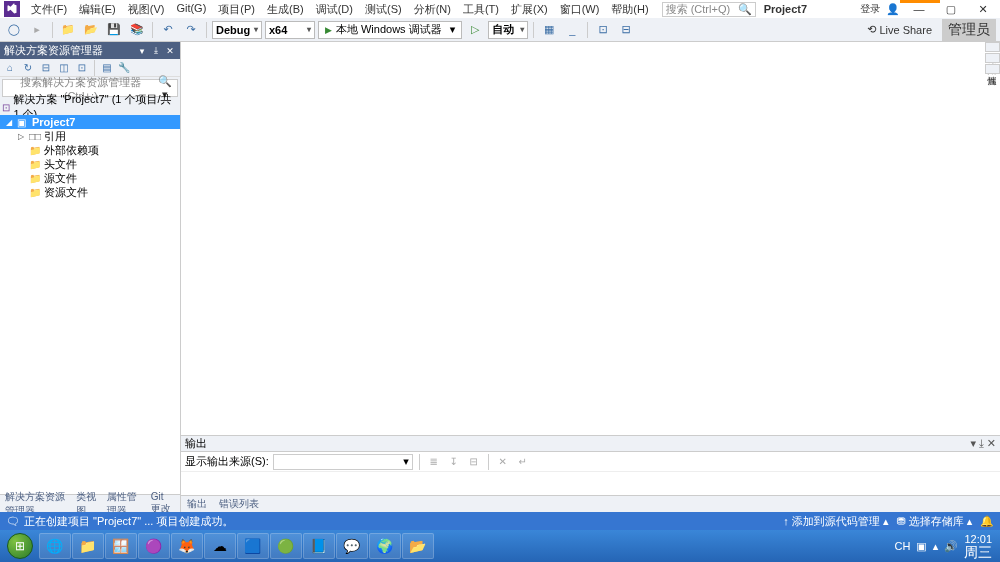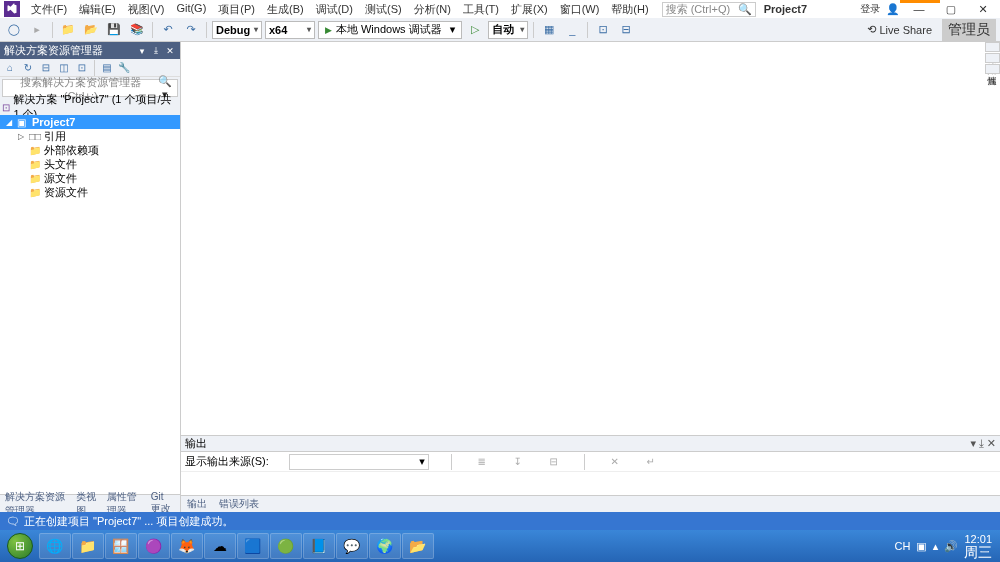--- a/index.html
+++ b/index.html
@@ -52,21 +52,21 @@
 .ref-icon { color: #666; }
 
 .sidebar-tabs { height: 18px; border-top: 1px solid #ccc; display: flex; background: #eef1f6; align-items: center; }
 .sidebar-tab { padding: 2px 5px; font-size: 10px; color: #4d6082; }
 
 .editor-area { flex: 1; display: flex; flex-direction: column; position: relative; }
 .editor-empty { flex: 1; background: #fff; }
 .output-panel { height: 60px; border-top: 1px solid #ccc; display: flex; flex-direction: column; background: #fff; }
 .output-header { height: 16px; background: #eef1f6; border-bottom: 1px solid #ccc; display: flex; align-items: center; padding: 0 4px; font-size: 10px; }
 .output-header .ohdr-right { margin-left: auto; display: flex; gap: 3px; }
-.output-toolbar { height: 20px; display: flex; align-items: center; padding: 0 4px; gap: 20px; font-size: 10px; background: #fff; border-bottom: 1px solid #eee; }
+.output-toolbar { height: 20px; display: flex; align-items: center; padding: 0 4px; gap: 4px; font-size: 10px; background: #fff; border-bottom: 1px solid #eee; }
 .output-toolbar .combo { border: 1px solid #ccc; width: 140px; height: 16px; display: flex; align-items: center; padding: 0 3px; }
 .output-toolbar .obtn { width: 16px; height: 16px; color: #aaa; display: flex; align-items: center; justify-content: center; font-size: 10px; border: 1px solid transparent; }
 .output-body { flex: 1; background: #fff; }
 .output-tabs { height: 17px; border-top: 1px solid #ccc; display: flex; background: #eef1f6; }
 .output-tab { padding: 1px 6px; font-size: 10px; color: #4d6082; }
 
 .right-strip { position: absolute; right: 0; top: 42px; width: 15px; display: flex; flex-direction: column; gap: 1px; }
 .right-tab { background: #eef1f6; border: 1px solid #ccc; writing-mode: vertical-rl; padding: 4px 1px; font-size: 9px; color: #333; text-align: center; }
 
 .status-bar { height: 18px; background: #3676d1; color: #fff; display: flex; align-items: center; padding: 0 6px; font-size: 10px; position: absolute; bottom: 32px; left: 0; right: 0; }
@@ -271,20 +271,25 @@
 
 <div class="right-strip">
   <div class="right-tab">服务器资源管理器</div>
   <div class="right-tab">工具箱</div>
   <div class="right-tab">属性</div>
 </div>
 
 <div class="status-bar">
   <span class="sb-icon">🗨</span>
   <span>正在创建项目 "Project7" ... 项目创建成功。</span>
+  <div class="status-right">
+    <span>↑ <span>添加到源代码管理</span> ▴</span>
+    <span>⛃ <span>选择存储库</span> ▴</span>
+    <span>🔔</span>
+  </div>
 </div>
 
 <div class="taskbar">
   <div class="start-btn">
       <div class="start-orb"></div>
     </div>
   <div class="task-btn">🌐</div>
   <div class="task-btn">📁</div>
   <div class="task-btn">🪟</div>
   <div class="task-btn">🟣</div>

